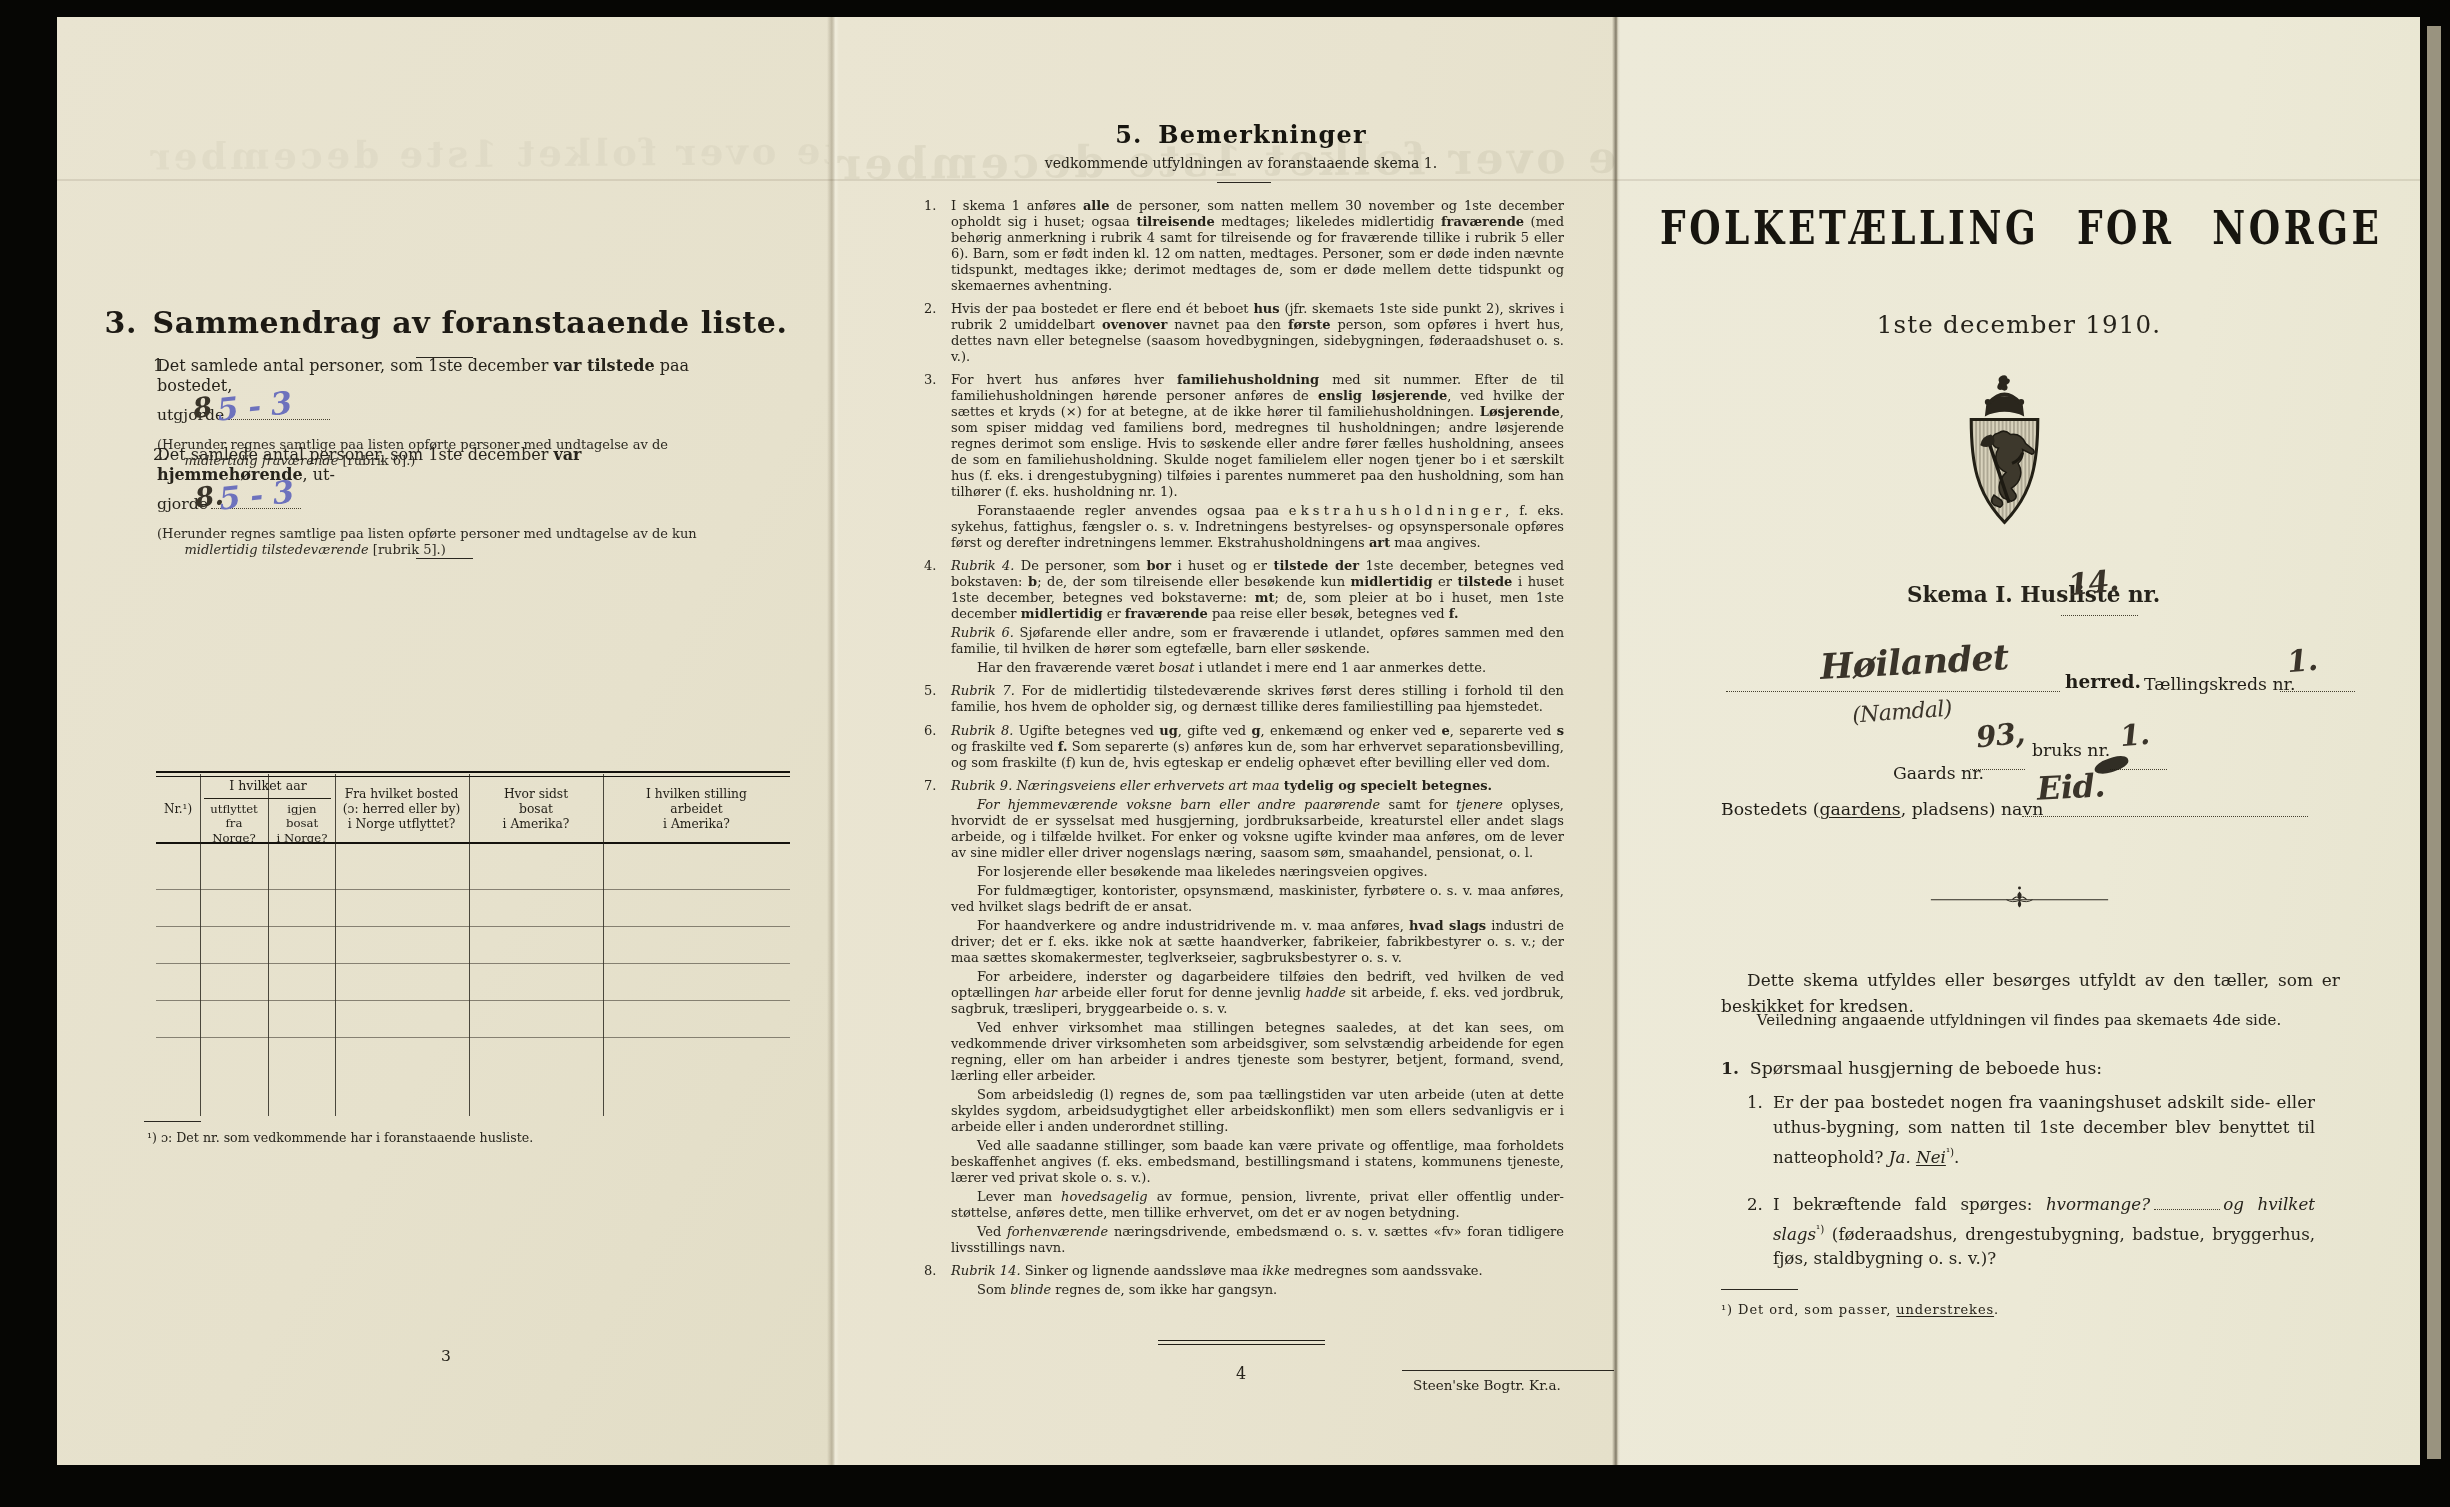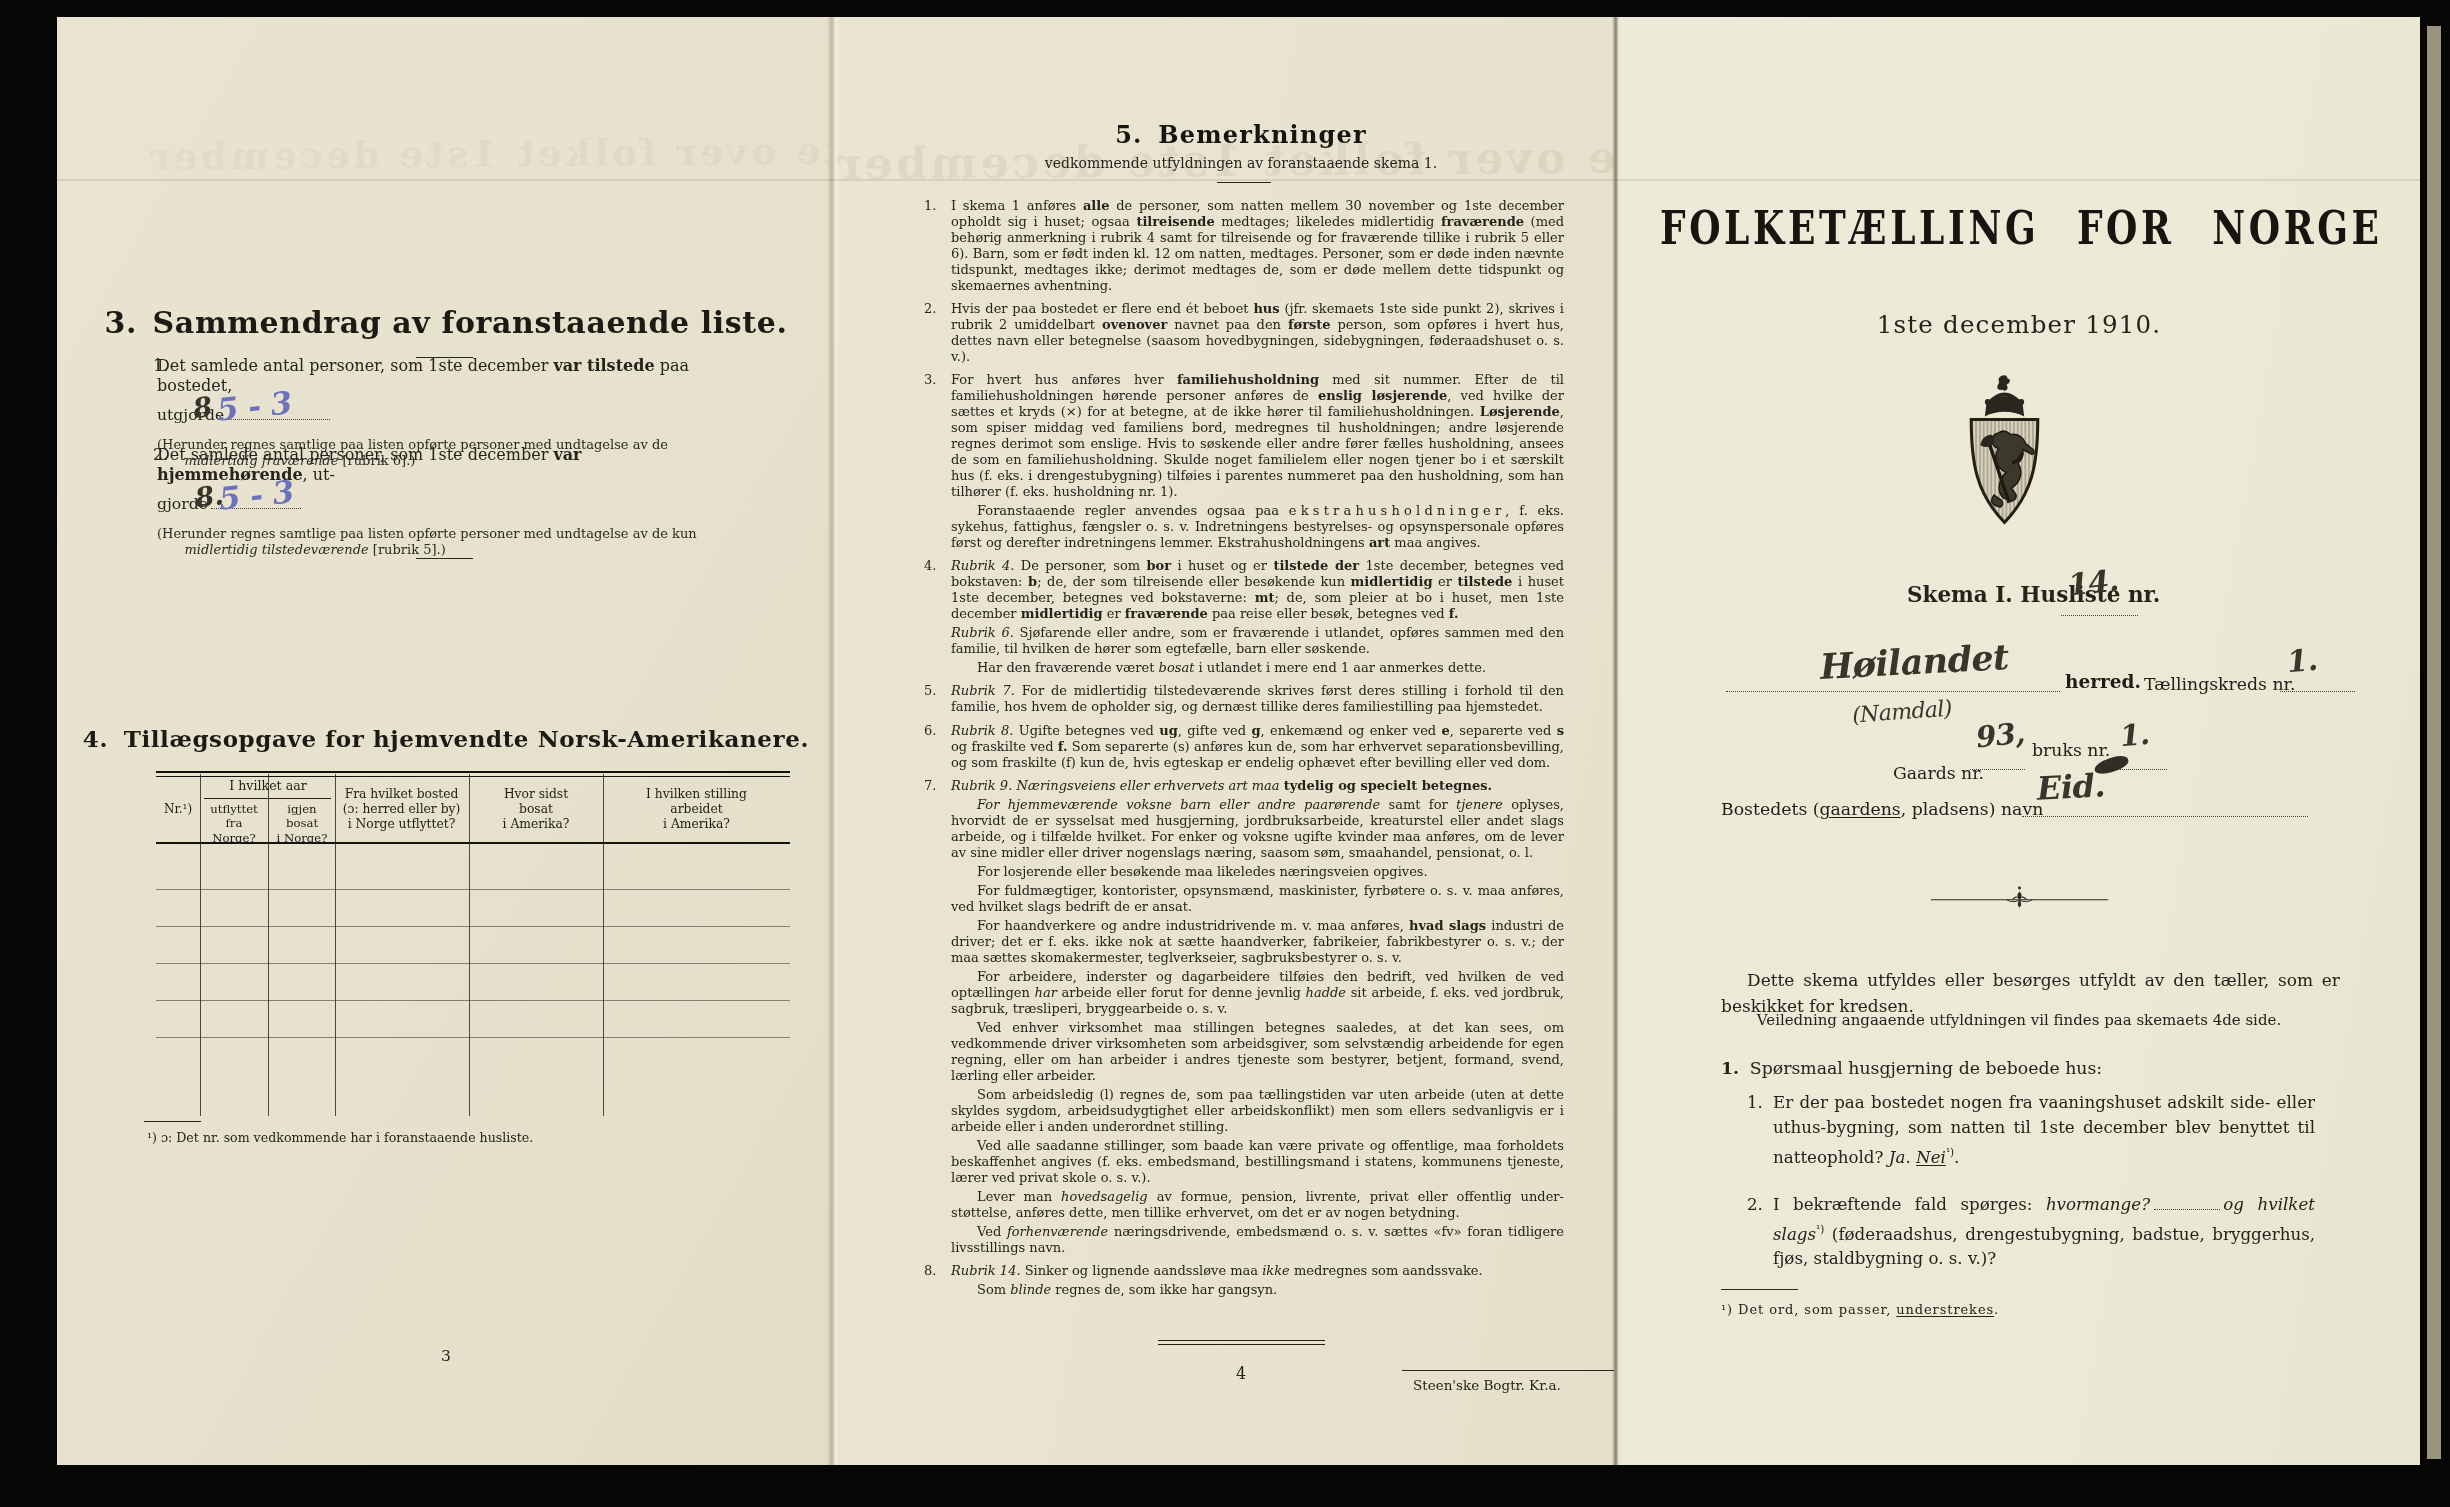--- a/index.html
+++ b/index.html
@@ -105,23 +105,20 @@
           <span>gjorde</span><span class="ld" style="width:90px;"></span>
           <span class="hw hw-ink ink8" style="left:38px;">8.</span>
           <span class="hw hw-blue blue53" style="left:62px;">5 - 3</span>
         </div>
         <div class="sum-note"><span>(Herunder regnes samtlige paa listen opførte personer med undtagelse av de kun </span><span class="i">midler­tidig tilstedeværende</span><span> [rubrik 5].)</span></div>
       </div>
     </div>
 
     <div class="abs hrule" style="left:359px;top:541px;width:57px;"></div>
 
-    <div class="abs s4head" style="left:12px;top:708px;width:754px;">
-      <span class="headno">4.</span><span>Tillægsopgave for hjemvendte Norsk-Amerikanere.</span>
-    </div>
 
     <div id="tbl">
       <div class="tbl-top"></div>
       <div class="tbl-hb"></div>
       <div class="vline" style="left:44px;"></div>
       <div class="vline" style="left:112px;"></div>
       <div class="vline" style="left:179px;"></div>
       <div class="vline" style="left:313px;"></div>
       <div class="vline" style="left:447px;"></div>
       <div id="tbl-rows">

